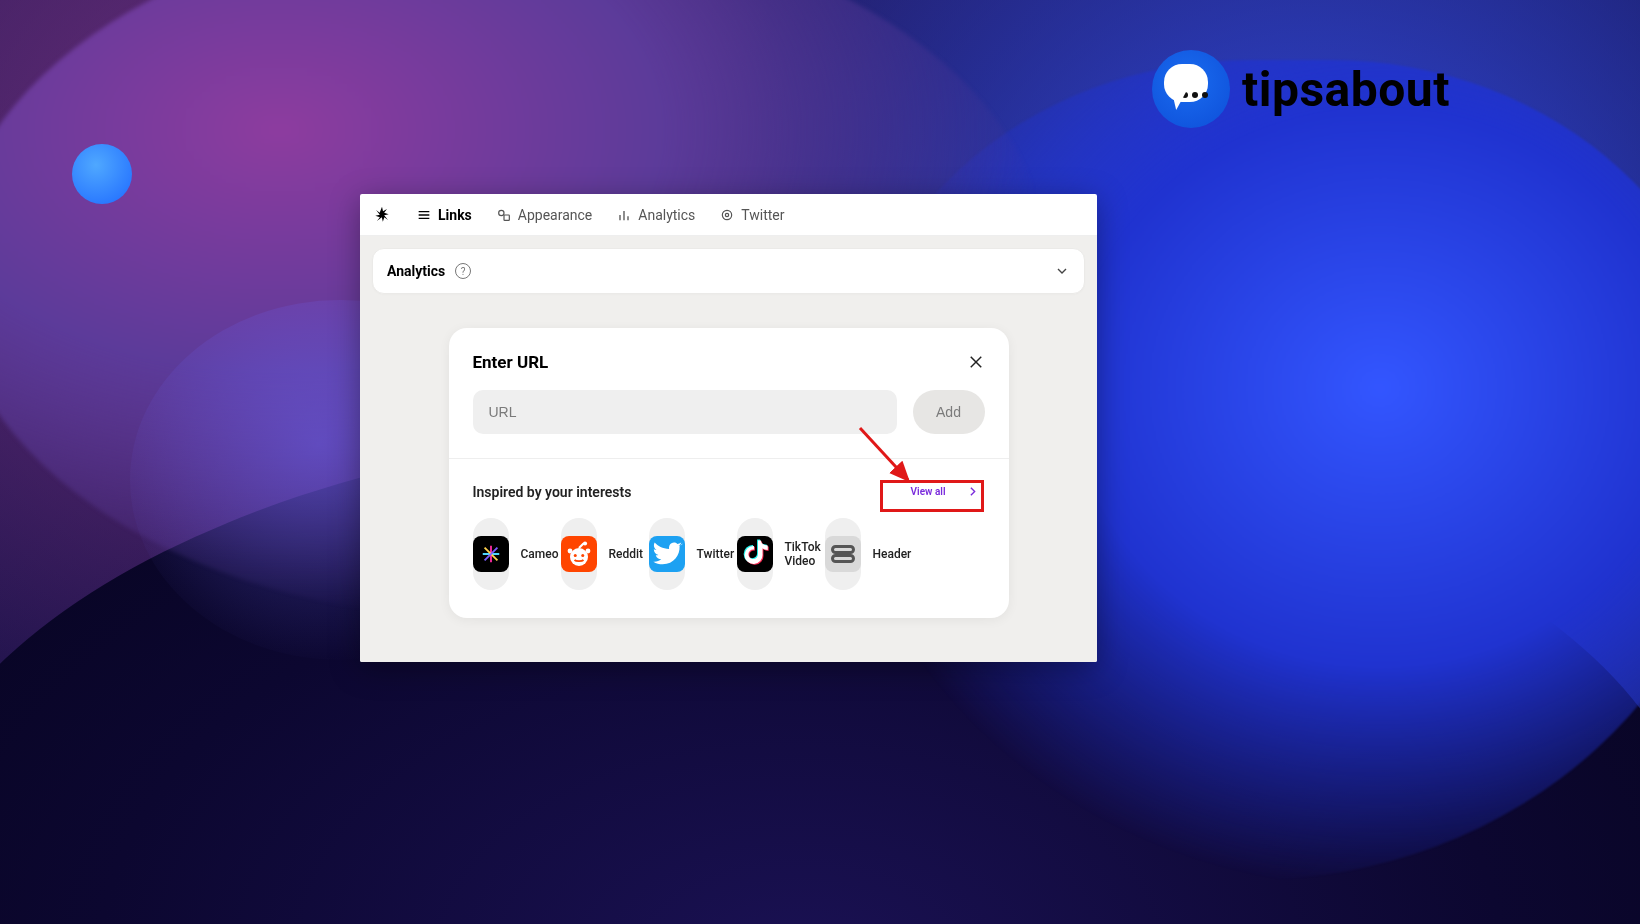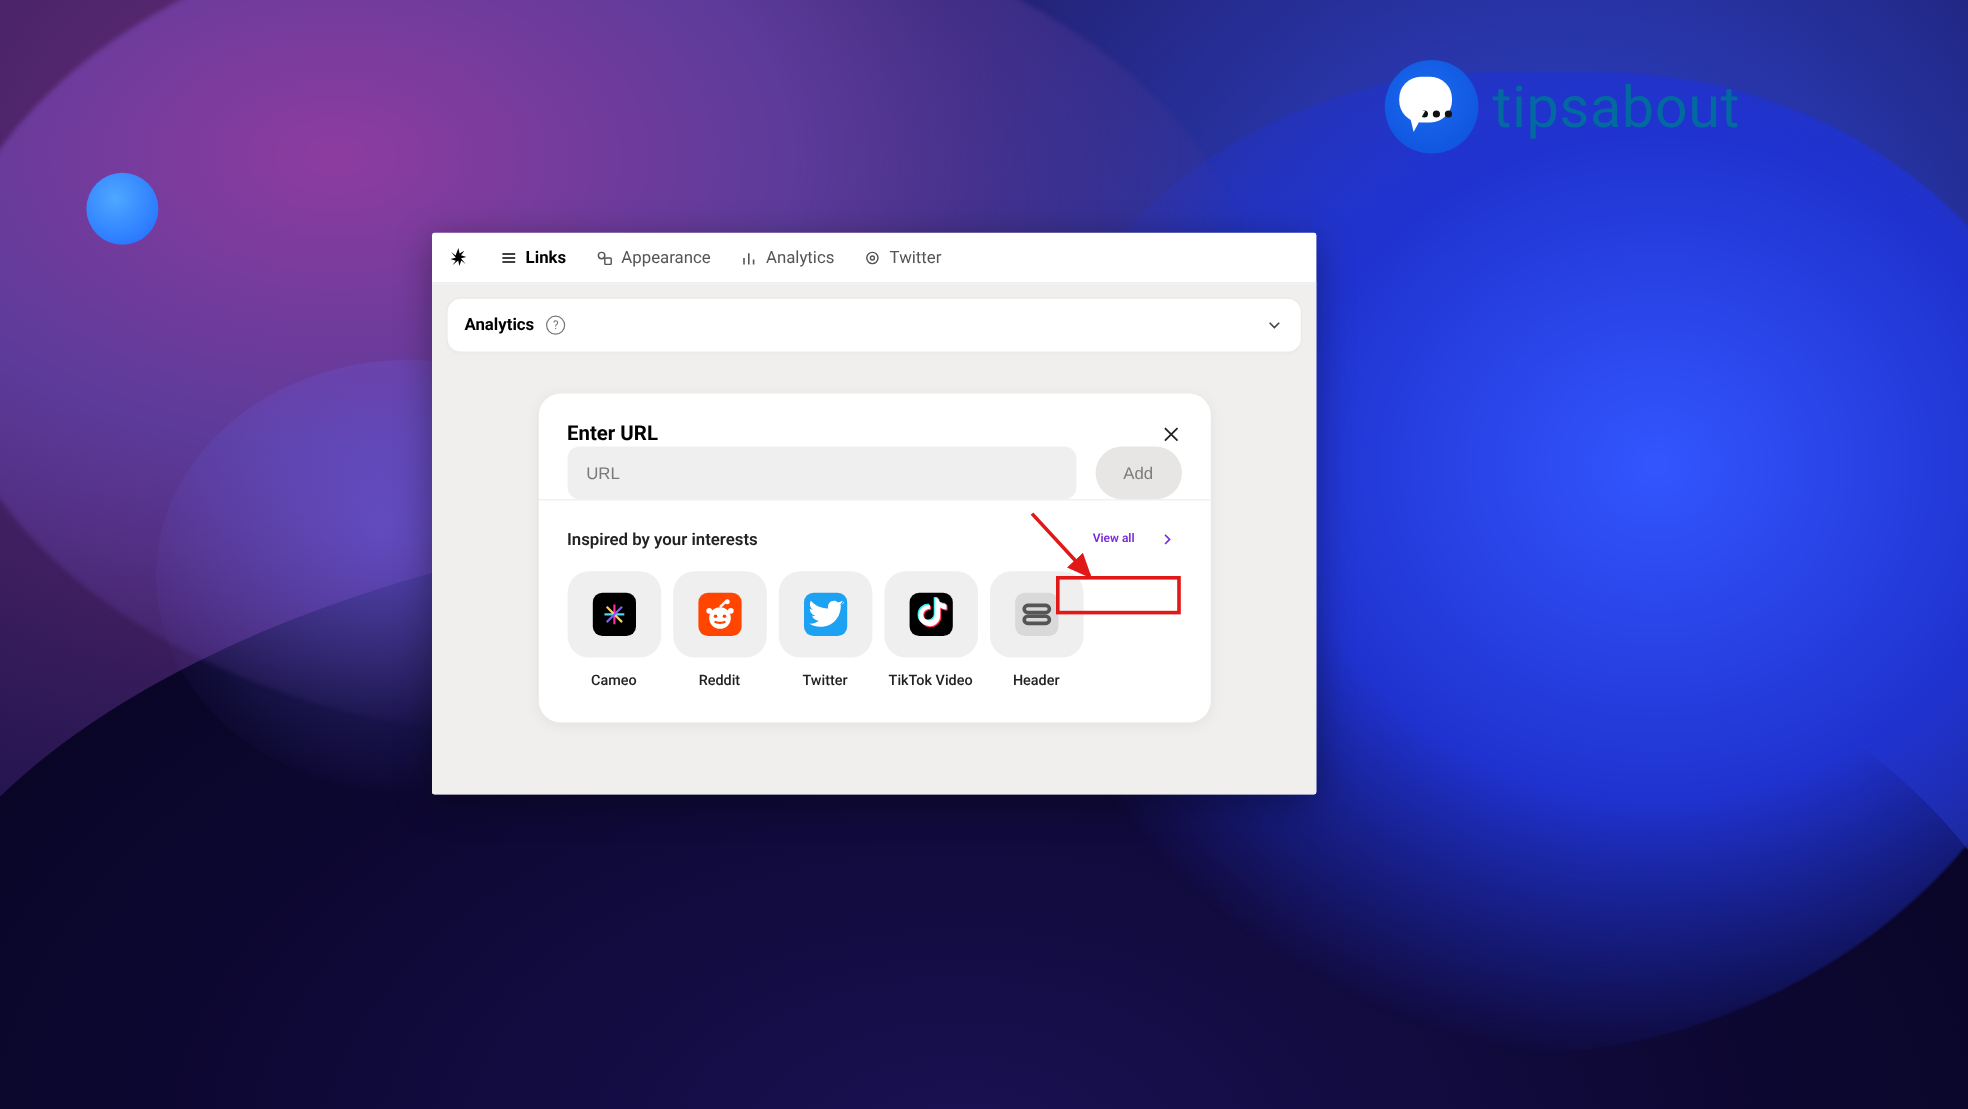--- a/index.html
+++ b/index.html
@@ -49,21 +49,21 @@
   .brand-bubble {
     position: absolute; left: 12px; top: 14px; width: 44px; height: 38px;
     background: #fff; border-radius: 18px;
   }
   .brand-bubble::after {
     content: ""; position: absolute; left: 8px; bottom: -8px; width: 14px; height: 18px;
     background: #fff; clip-path: polygon(0 0, 100% 0, 30% 100%);
   }
   .brand-dots { position: absolute; left: 18px; top: 28px; display: flex; gap: 4px; }
   .brand-dots span { width: 6px; height: 6px; background: #111; border-radius: 50%; display: block; }
-  .brand-text { font-size: 48px; font-weight: 400; letter-spacing: 0.5px; color: #0369a1; }
+  .brand-text { font-size: 48px; font-weight: 700; letter-spacing: 0.5px; color: #000000; }
   
   
   .app {
     position: absolute; left: 360px; top: 194px; width: 737px; height: 468px;
     background: #fff; border-radius: 2px; overflow: hidden;
     box-shadow: 0 6px 30px rgba(0,0,0,0.35);
   }
   .topnav {
     height: 42px; display: flex; align-items: center; gap: 24px; padding: 0 12px;
     border-bottom: 1px solid #eee;
@@ -85,25 +85,25 @@
   .analytics-left .title { font-weight: 700; font-size: 14px; }
   .help-circle { width:16px; height:16px; border:1.5px solid #777; border-radius:50%;
     display:flex; align-items:center; justify-content:center; font-size:10px; color:#777; }
   .chev { width: 16px; height: 16px; color: #444; }
   
   .card {
     background: #fff; margin: 34px auto 0; width: 560px; border-radius: 18px;
     box-shadow: 0 2px 12px rgba(0,0,0,0.06);
     padding: 24px 24px 28px;
   }
-  .card-head { display: flex; align-items: center; justify-content: space-between; }
+  .card-head { display: flex; align-items: center; justify-content: space-between; margin-bottom: 18px;}
   .card-title { font-weight: 700; font-size: 17px; }
   .close-x { width: 18px; height: 18px; color: #222; cursor: pointer; }
   
-  .url-row { display: flex; gap: 16px; align-items: center; }
+  .url-row { display: flex; gap: 16px; align-items: center; margin-bottom: 24px; }
   .url-input {
     flex: 1; height: 44px; background: #efefef; border: none; border-radius: 10px;
     padding: 0 16px; font-size: 14px; color: #333; outline: none;
   }
   .url-input::placeholder { color: #7a7a7a; }
   .add-btn {
     height: 44px; width: 72px; border: none; border-radius: 22px;
     background: #e7e6e4; color: #7b7b7b; font-weight: 400; font-size: 14px; cursor: pointer;
   }
   
@@ -114,21 +114,21 @@
   .view-all {
     display: flex; align-items: center; gap: 20px; color: #7a2bdc; font-weight: 600; font-size: 10px; cursor: pointer;
     padding: 4px 6px;
   }
   .view-all .chevr { width: 13px; height: 13px; }
   .highlight-box {
     position: absolute; border: 3px solid #e01818; pointer-events: none;
   }
   
   .tiles { display: flex; gap: 10px; }
-  .tile { width: 78px; display: flex; flex-direction: column; align-items: center; gap: 12px; cursor: pointer; }
+  .tile { width: 78px; display: flex; flex-direction: row; align-items: center; gap: 12px; cursor: pointer; }
   .tile-box { width: 78px; height: 72px; background: #efefef; border-radius: 18px;
     display: flex; align-items: center; justify-content: center; }
   .tile-icon { width: 36px; height: 36px; border-radius: 8px; display:flex; align-items:center; justify-content:center; }
   .tile-label { font-size: 12px; color: #222; font-weight: 500; }
   
   .ic-cameo { background:#000; }
   .ic-cameo svg { width:22px; height:22px; }
   .ic-reddit { background:#ff4500; color:#fff; }
   .ic-video { background:#c3e805; color:#111; }
   .ic-twitter { background:#1da1f2; color:#fff; }

